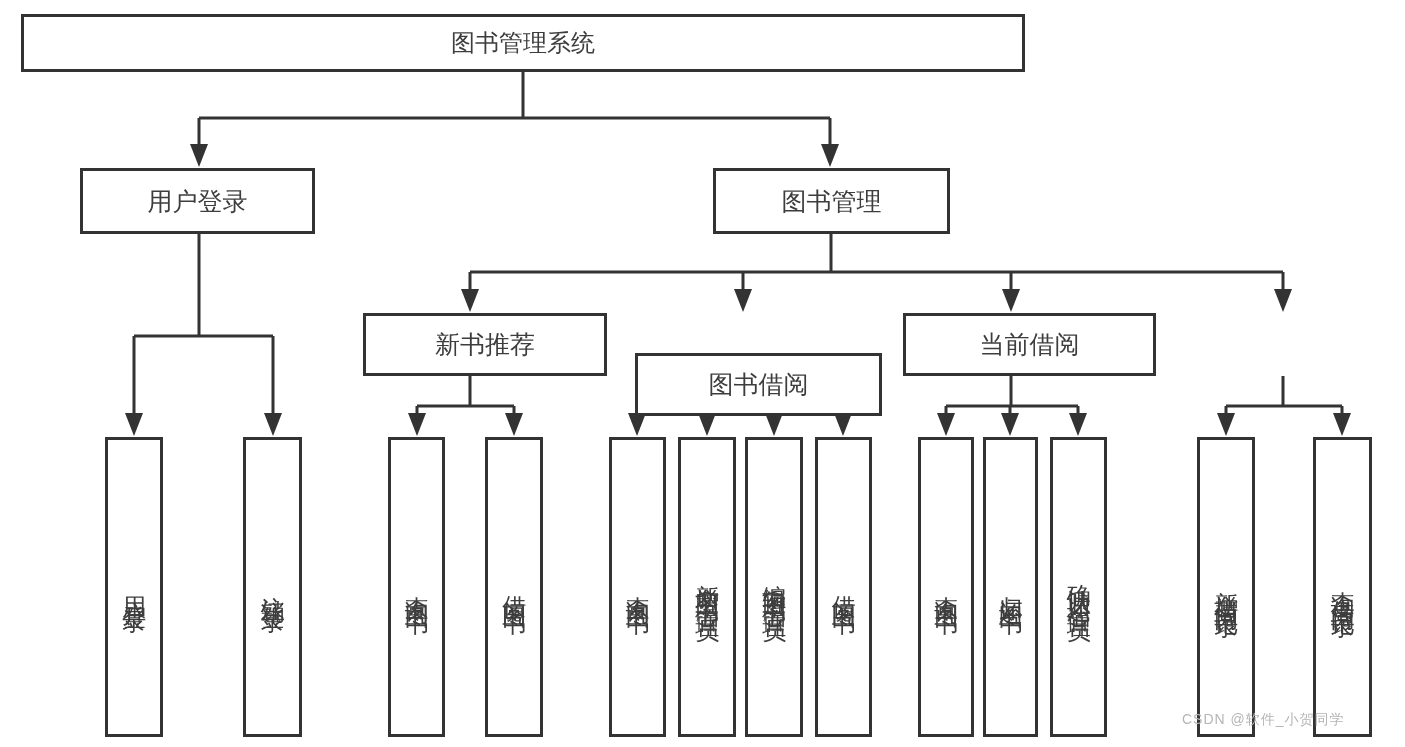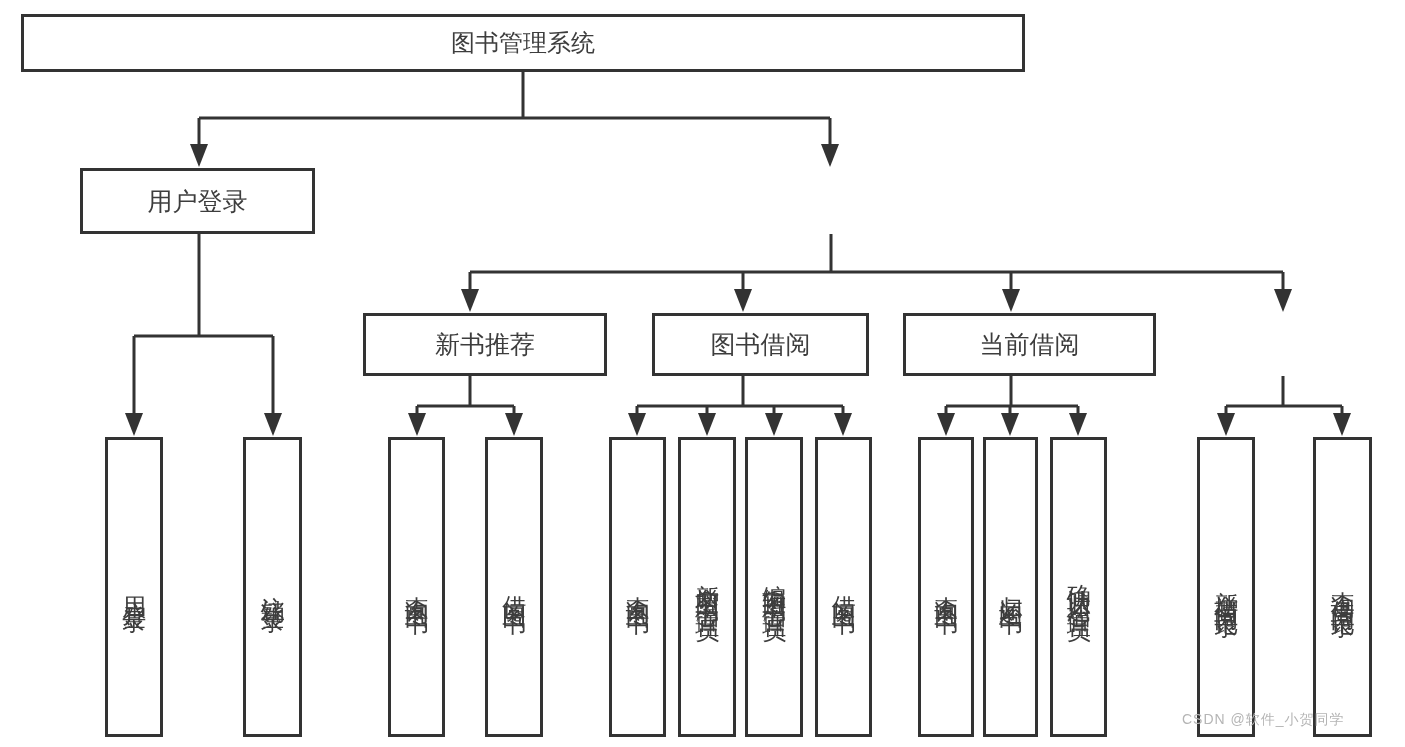--- a/index.html
+++ b/index.html
@@ -92,23 +92,24 @@
       <polygon points="1010,436 1001,413 1019,413"></polygon>
       <polygon points="1078,436 1069,413 1087,413"></polygon>
       <polygon points="1226,436 1217,413 1235,413"></polygon>
       <polygon points="1342,436 1333,413 1351,413"></polygon>
     </g>
   </svg>
 
   <div class="box root-box">图书管理系统</div>
 
   <div class="box lvl2" style="left:80px;width:235px;">用户登录</div>
+  <div class="box lvl2" style="left:713px;width:237px;">图书管理</div>
 
   <div class="box lvl3" style="left:363px;width:244px;">新书推荐</div>
-  <div class="box lvl3" style="left:652px;width:217px;">图书借阅</div>
+  <div class="box lvl3" style="left:635px;width:247px;margin-top:40px;">图书借阅</div>
   <div class="box lvl3" style="left:903px;width:253px;">当前借阅</div>
 
   <div class="box leaf" style="left:105px;width:58px;">
     <span class="vtext">用户登录</span>
   </div>
   <div class="box leaf" style="left:243px;width:59px;">
     <span class="vtext">注销登录</span>
   </div>
 
   <div class="box leaf" style="left:388px;width:57px;">

